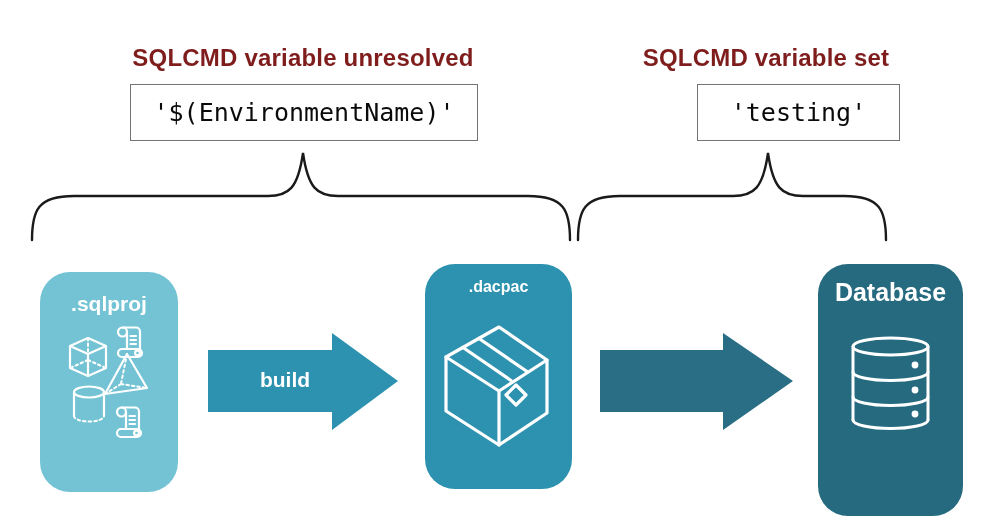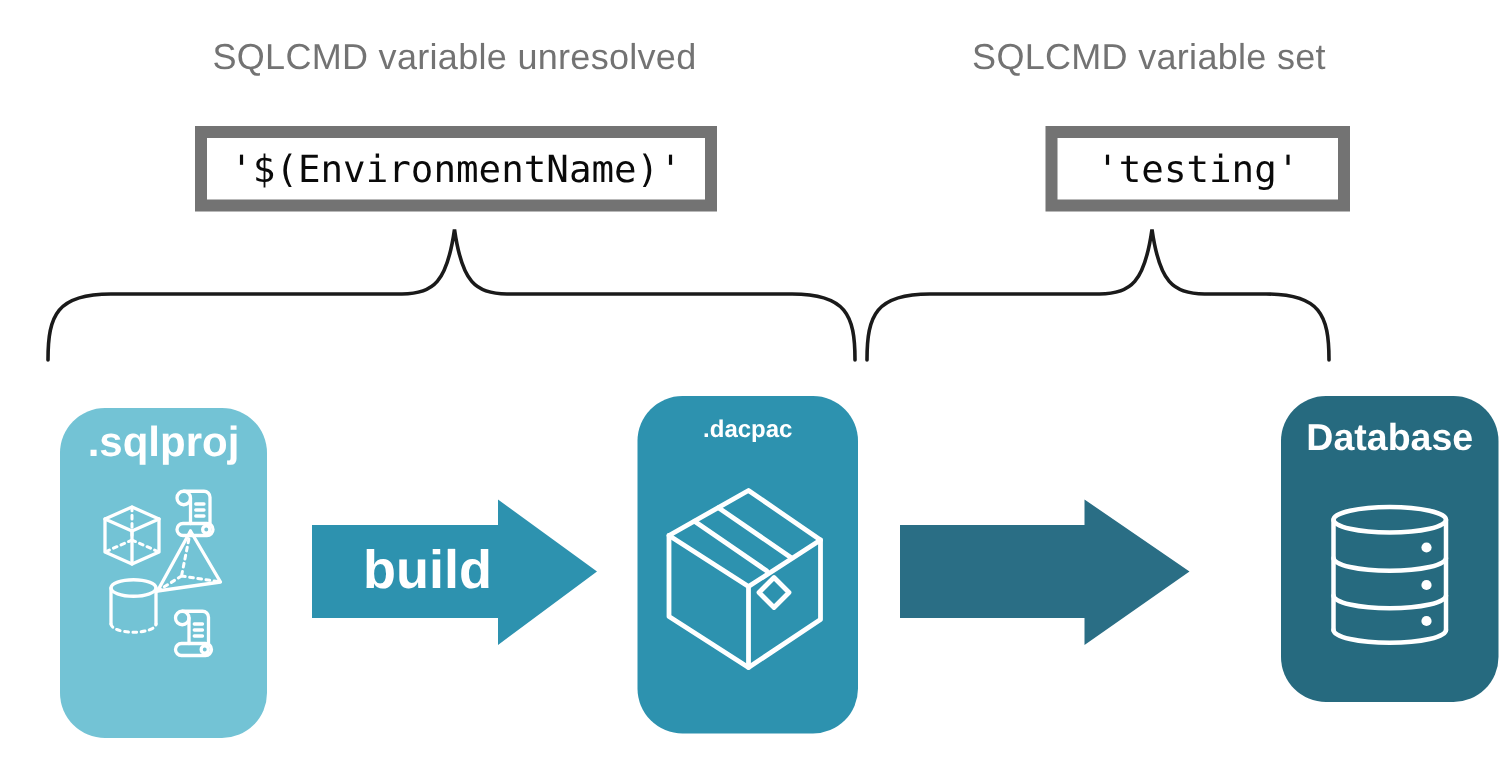--- a/index.html
+++ b/index.html
@@ -1,39 +1,39 @@
 <!DOCTYPE html>
 <html><head>
 <meta charset="utf-8">
 <style>
   html,body{margin:0;padding:0;background:#fff;}
   .canvas{position:relative;width:1000px;height:522px;background:#ffffff;overflow:hidden;
           font-family:"Liberation Sans",sans-serif;}
-  .heading{position:absolute;top:25px;font-size:24px;font-weight:normal;color:#737373;
+  .heading{position:absolute;top:44px;font-size:24px;font-weight:bold;color:#7f1d1d;
            text-align:center;letter-spacing:0.2px;}
   .heading.left{left:113px;width:380px;}
   .heading.right{left:616px;width:300px;}
-  .codebox{position:absolute;top:84px;height:57px;border:8px solid #737373;background:#fff;
+  .codebox{position:absolute;top:84px;height:57px;border:1px solid #737373;background:#fff;
            display:flex;align-items:center;justify-content:center;box-sizing:border-box;}
   .codebox.left{left:130px;width:348px;}
   .codebox.right{left:697px;width:203px;}
   .code{font-family:"DejaVu Sans Mono",monospace;font-size:25px;color:#0a0a0a;white-space:pre;}
   .braces{position:absolute;left:0;top:0;width:1000px;height:522px;pointer-events:none;}
   .card{position:absolute;border-radius:30px;box-sizing:border-box;}
   .card.sqlproj{left:40px;top:272px;width:138px;height:220px;background:#73C3D5;}
   .card.dacpac{left:425px;top:264px;width:147px;height:225px;background:#2D92AF;}
-  .card.database{left:818px;top:264px;width:145px;height:204px;background:#266A7F;margin-left:36px;}
+  .card.database{left:818px;top:264px;width:145px;height:252px;background:#266A7F;}
   .card-label{position:absolute;left:0;right:0;text-align:center;color:#fff;font-weight:bold;}
-  .card.sqlproj .card-label{top:7px;font-size:28px;text-align:center;}
+  .card.sqlproj .card-label{top:20px;font-size:21px;text-align:center;}
   .card.dacpac .card-label{top:14px;font-size:16px;}
   .card.database .card-label{top:14px;font-size:25px;}
   .card-icon{position:absolute;left:0;}
   .arrow-layer{position:absolute;left:0;top:0;width:1000px;height:522px;}
   .arrow-label{position:absolute;top:360px;width:140px;text-align:center;color:#fff;
-               font-weight:bold;font-size:36px;line-height:40px;}
+               font-weight:bold;font-size:21px;line-height:40px;}
   .arrow-label.build{left:215px;}
   .arrow-label.deploy{left:606px;}
   svg .wicon{stroke:#FFFFFF;fill:none;stroke-width:2.2;stroke-linejoin:round;stroke-linecap:round;}
   svg .wicon-d{stroke:#FFFFFF;fill:none;stroke-width:2;stroke-linejoin:round;stroke-linecap:round;
                stroke-dasharray:2.5 3;}
   svg .wicon-b{stroke:#FFFFFF;fill:none;stroke-width:3.2;stroke-linejoin:round;stroke-linecap:round;}
   svg .wdot{fill:#FFFFFF;stroke:none;}
 </style>
 </head>
 <body>

